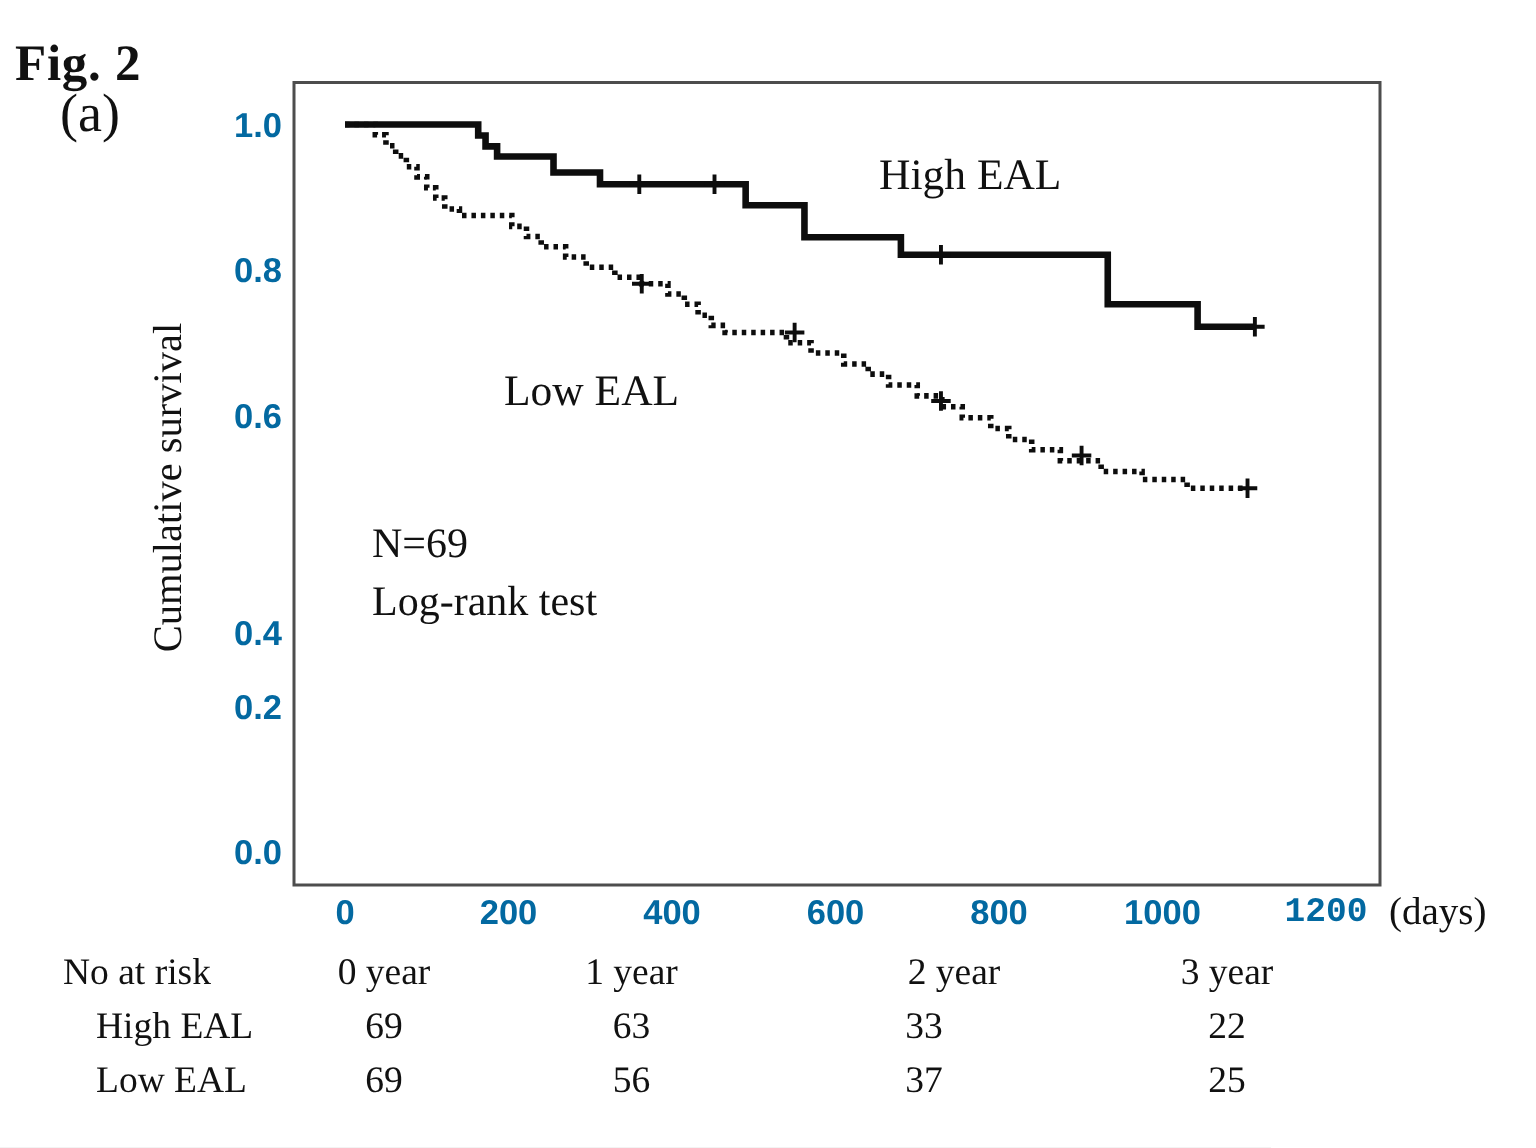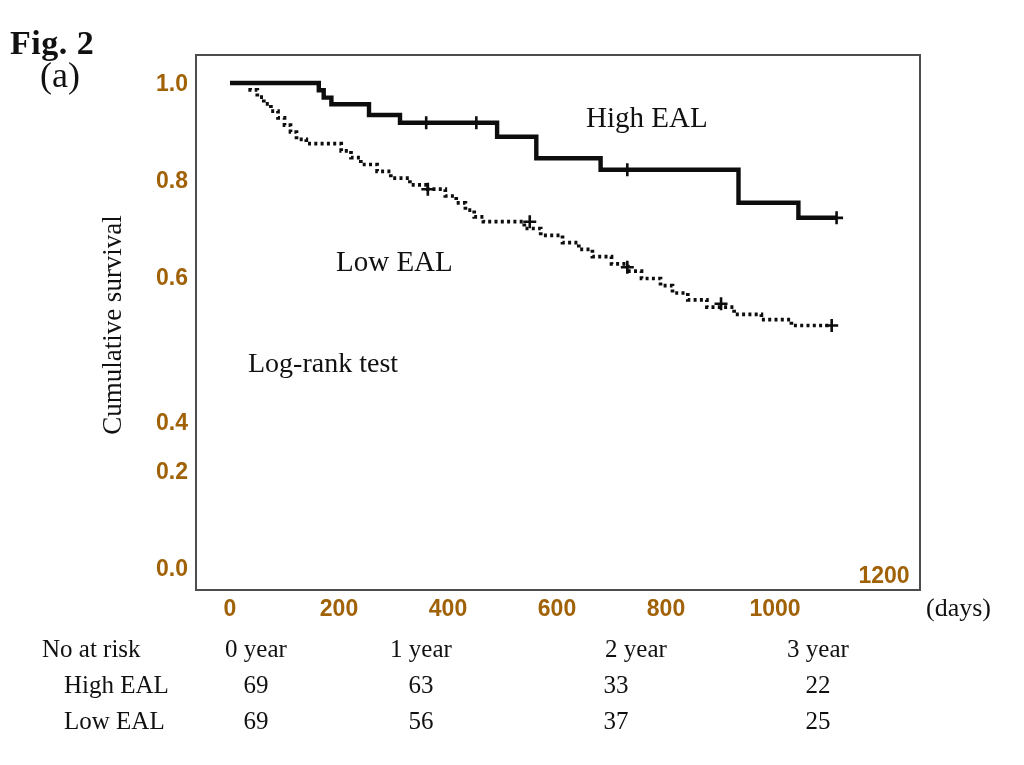--- a/index.html
+++ b/index.html
@@ -10,21 +10,21 @@
   }
   .abs{position:absolute;}
   .fig-label{left:10px;top:24px;font-size:34px;font-weight:bold;letter-spacing:.5px;}
   .panel-label{left:40px;top:54px;font-size:36px;}
   .y-title{
     left:112px;top:325px;transform:translate(-50%,-50%) rotate(-90deg);
     white-space:nowrap;font-size:27px;
   }
   .tick{
     font-family:"Liberation Sans", sans-serif;
-    font-weight:700;font-size:23px;color:#a16207;white-space:nowrap;
+    font-weight:700;font-size:23px;color:#0369a1;white-space:nowrap;
   }
   .y-tick{transform:translateX(-100%);}
   .x-tick{transform:translateX(-50%);}
   .x-unit{left:926px;top:593px;font-size:26px;white-space:nowrap;}
   .curve-label{font-size:29px;white-space:nowrap;}
   .lbl-high{left:586px;top:101px;}
   .lbl-low{left:336px;top:245px;}
   .stats{left:248px;top:343px;font-size:28px;line-height:39px;white-space:nowrap;}
   .rt{font-size:25px;white-space:nowrap;}
   .rt-center{transform:translateX(-50%);}
@@ -69,28 +69,29 @@
       <div class="abs tick y-tick" style="left: 188px; top: 458px;">0.2</div>
       <div class="abs tick y-tick" style="left: 188px; top: 555px;">0.0</div>
     </div>
   <div id="xticks">
       <div class="abs tick x-tick" style="left: 230px; top: 595px;">0</div>
       <div class="abs tick x-tick" style="left: 339px; top: 595px;">200</div>
       <div class="abs tick x-tick" style="left: 448px; top: 595px; text-align: center;">400</div>
       <div class="abs tick x-tick" style="left: 557px; top: 595px;">600</div>
       <div class="abs tick x-tick" style="left: 666px; top: 595px;">800</div>
       <div class="abs tick x-tick" style="left: 775px; top: 595px;">1000</div>
-      <div class="abs tick x-tick" style="left: 884px; top: 562px;">1200</div>
+      <div class="abs tick x-tick" style="left: 884px; top: 595px; font-family: Liberation Mono, monospace;">1200</div>
     </div>
   <div class="abs x-unit">(days)</div>
 
   <div class="abs curve-label lbl-high">High EAL</div>
   <div class="abs curve-label lbl-low">Low EAL</div>
 
   <div class="abs stats">
+    <div>N=69</div>
     <div>Log-rank test</div>
   </div>
 
   <div class="abs rt" style="left:42px;top:635px;">No at risk</div>
   <div id="rt-dynamic">
       <div class="abs rt rt-center" style="left: 256px; top: 635px;">0 year</div>
       <div class="abs rt rt-center" style="left: 421px; top: 635px;">1 year</div>
       <div class="abs rt rt-center" style="left: 616px; top: 635px; margin-left: 20px;">2 year</div>
       <div class="abs rt rt-center" style="left: 818px; top: 635px;">3 year</div>
       <div class="abs rt" style="left: 64px; top: 671px;">High EAL</div>

